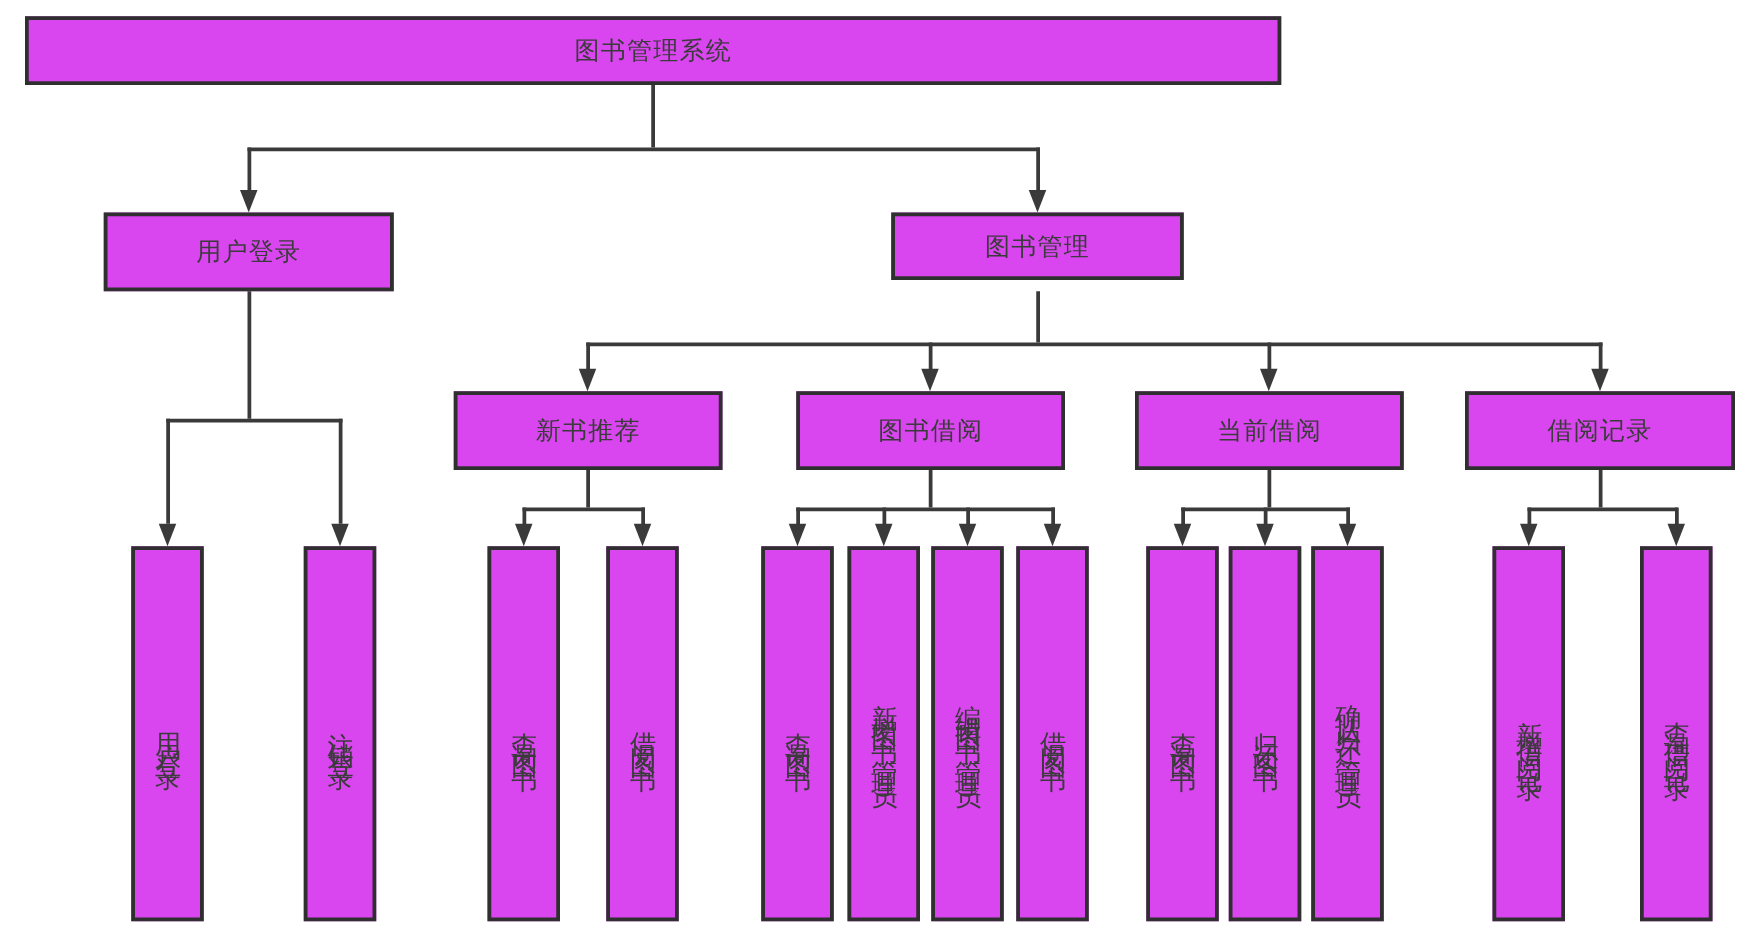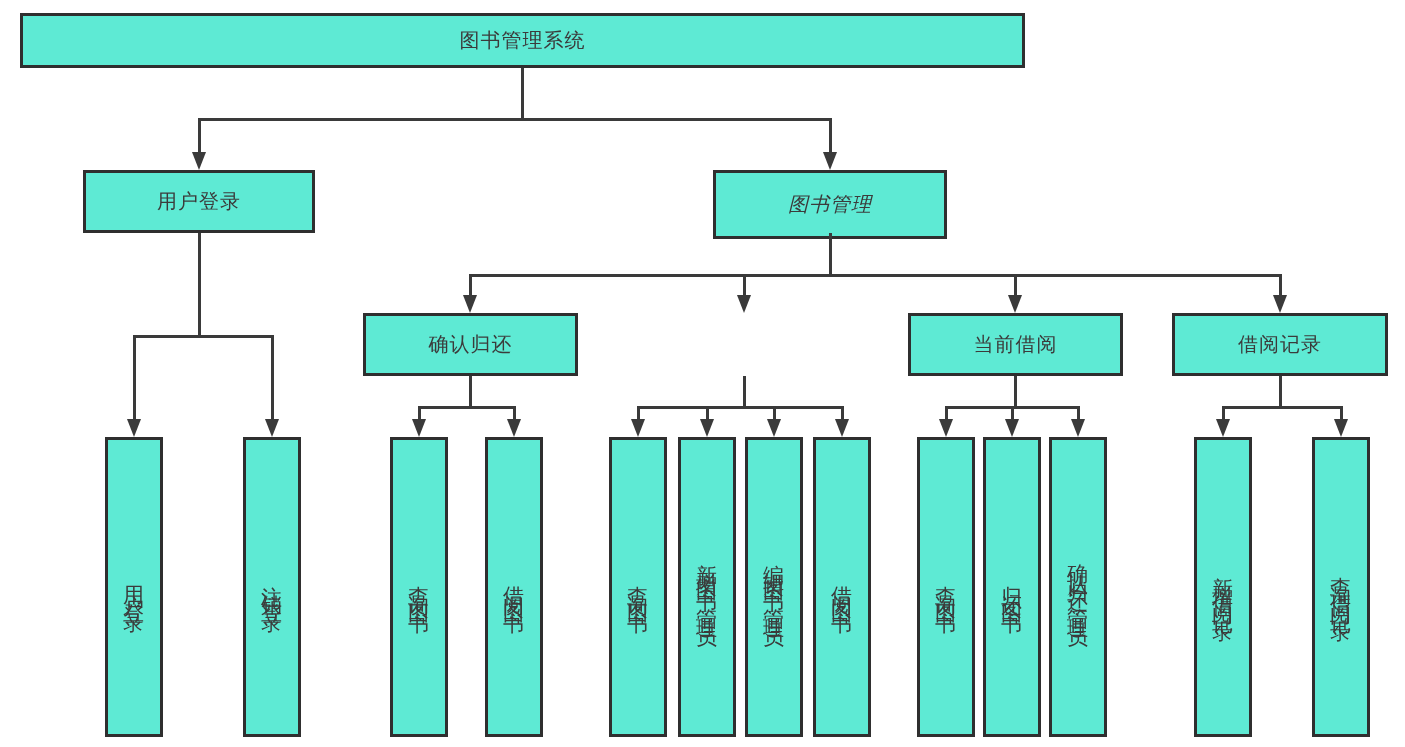--- a/index.html
+++ b/index.html
@@ -1,21 +1,21 @@
 <!DOCTYPE html>
 <html><head>
 <meta charset="utf-8">
 <style>
   html,body{margin:0;padding:0;background:#ffffff;}
   .canvas{
     position:relative;width:1405px;height:747px;background:#ffffff;overflow:hidden;
     font-family:"Liberation Sans","DejaVu Sans",sans-serif;
   }
   .box{
-    position:absolute;box-sizing:border-box;border:3px solid #2f2f2f;background:#5eead4;
+    position:absolute;box-sizing:border-box;border:3px solid #2f2f2f;background:#d946ef;
     display:flex;align-items:center;justify-content:center;
   }
   .hlabel{
     color:#3b3b3b;font-size:20px;letter-spacing:1px;white-space:nowrap;
   }
   .vbox .vlabel{
     writing-mode:vertical-rl;text-orientation:mixed;
     color:#3b3b3b;font-size:21px;line-height:1;letter-spacing:9px;
   }
   .line{position:absolute;background:#3a3a3a;}
@@ -41,21 +41,21 @@
   <div class="line" style="left:521px;top:68px;width:3px;height:50px;"></div>
   <div class="line" style="left:198px;top:118px;width:634px;height:3px;"></div>
   <div class="line" style="left:198px;top:118px;width:3px;height:36px;"></div>
   <div class="ah" style="left:192px;top:152px;"></div>
   <div class="line" style="left:829px;top:118px;width:3px;height:36px;"></div>
   <div class="ah" style="left:823px;top:152px;"></div>
 
   <div class="box" style="left:83px;top:170px;width:232px;height:63px;">
     <span class="hlabel">用户登录</span>
   </div>
-  <div class="box" style="left:713px;top:170px;width:234px;height:69px;font-style:italic;">
+  <div class="box" style="left:713px;top:170px;width:234px;height:54px;">
     <span class="hlabel">图书管理</span>
   </div>
 
   <div class="line" style="left:198px;top:233px;width:3px;height:102px;"></div>
   <div class="line" style="left:133px;top:335px;width:141px;height:3px;"></div>
   <div class="line" style="left:133px;top:335px;width:3px;height:84px;"></div>
   <div class="ah" style="left:127px;top:419px;"></div>
   <div class="line" style="left:271px;top:335px;width:3px;height:84px;"></div>
   <div class="ah" style="left:265px;top:419px;"></div>
 
@@ -64,21 +64,24 @@
   <div class="line" style="left:469px;top:274px;width:3px;height:23px;"></div>
   <div class="ah" style="left:463px;top:295px;"></div>
   <div class="line" style="left:743px;top:274px;width:3px;height:23px;"></div>
   <div class="ah" style="left:737px;top:295px;"></div>
   <div class="line" style="left:1014px;top:274px;width:3px;height:23px;"></div>
   <div class="ah" style="left:1008px;top:295px;"></div>
   <div class="line" style="left:1279px;top:274px;width:3px;height:23px;"></div>
   <div class="ah" style="left:1273px;top:295px;"></div>
 
   <div class="box" style="left:363px;top:313px;width:215px;height:63px;">
-    <span class="hlabel">确认归还</span>
+    <span class="hlabel">新书推荐</span>
+  </div>
+  <div class="box" style="left:637px;top:313px;width:215px;height:63px;">
+    <span class="hlabel">图书借阅</span>
   </div>
   <div class="box" style="left:1172px;top:313px;width:216px;height:63px;">
     <span class="hlabel">借阅记录</span>
   </div>
   <div class="box" style="left:908px;top:313px;width:215px;height:63px;">
     <span class="hlabel">当前借阅</span>
   </div>
 
   <div class="line" style="left:469px;top:376px;width:3px;height:30px;"></div>
   <div class="line" style="left:418px;top:406px;width:98px;height:3px;"></div>

